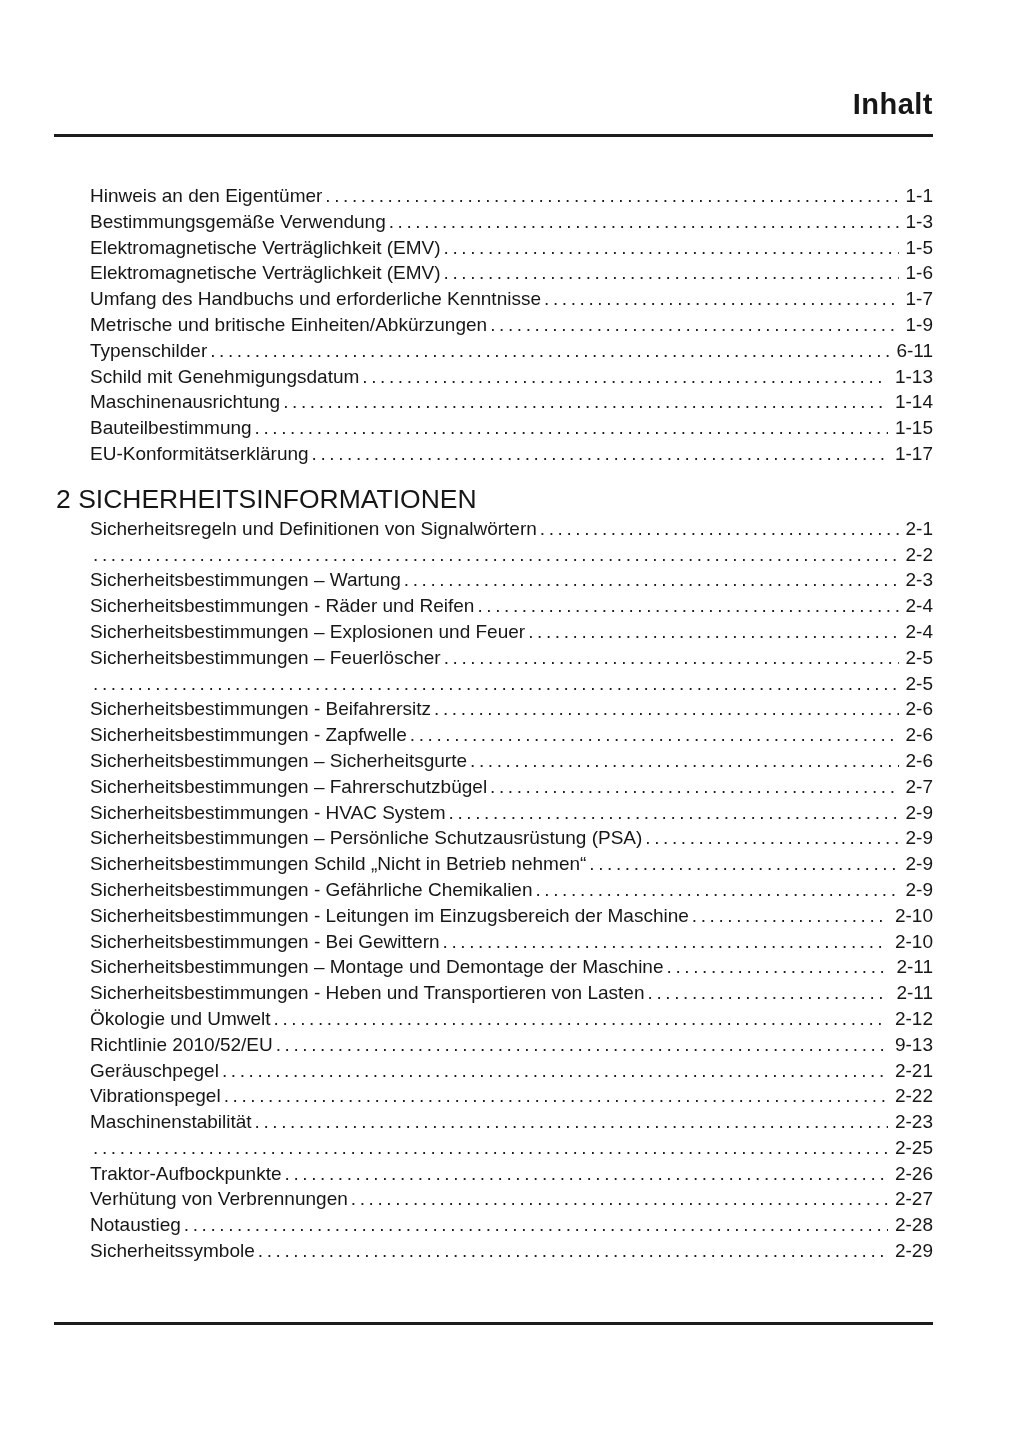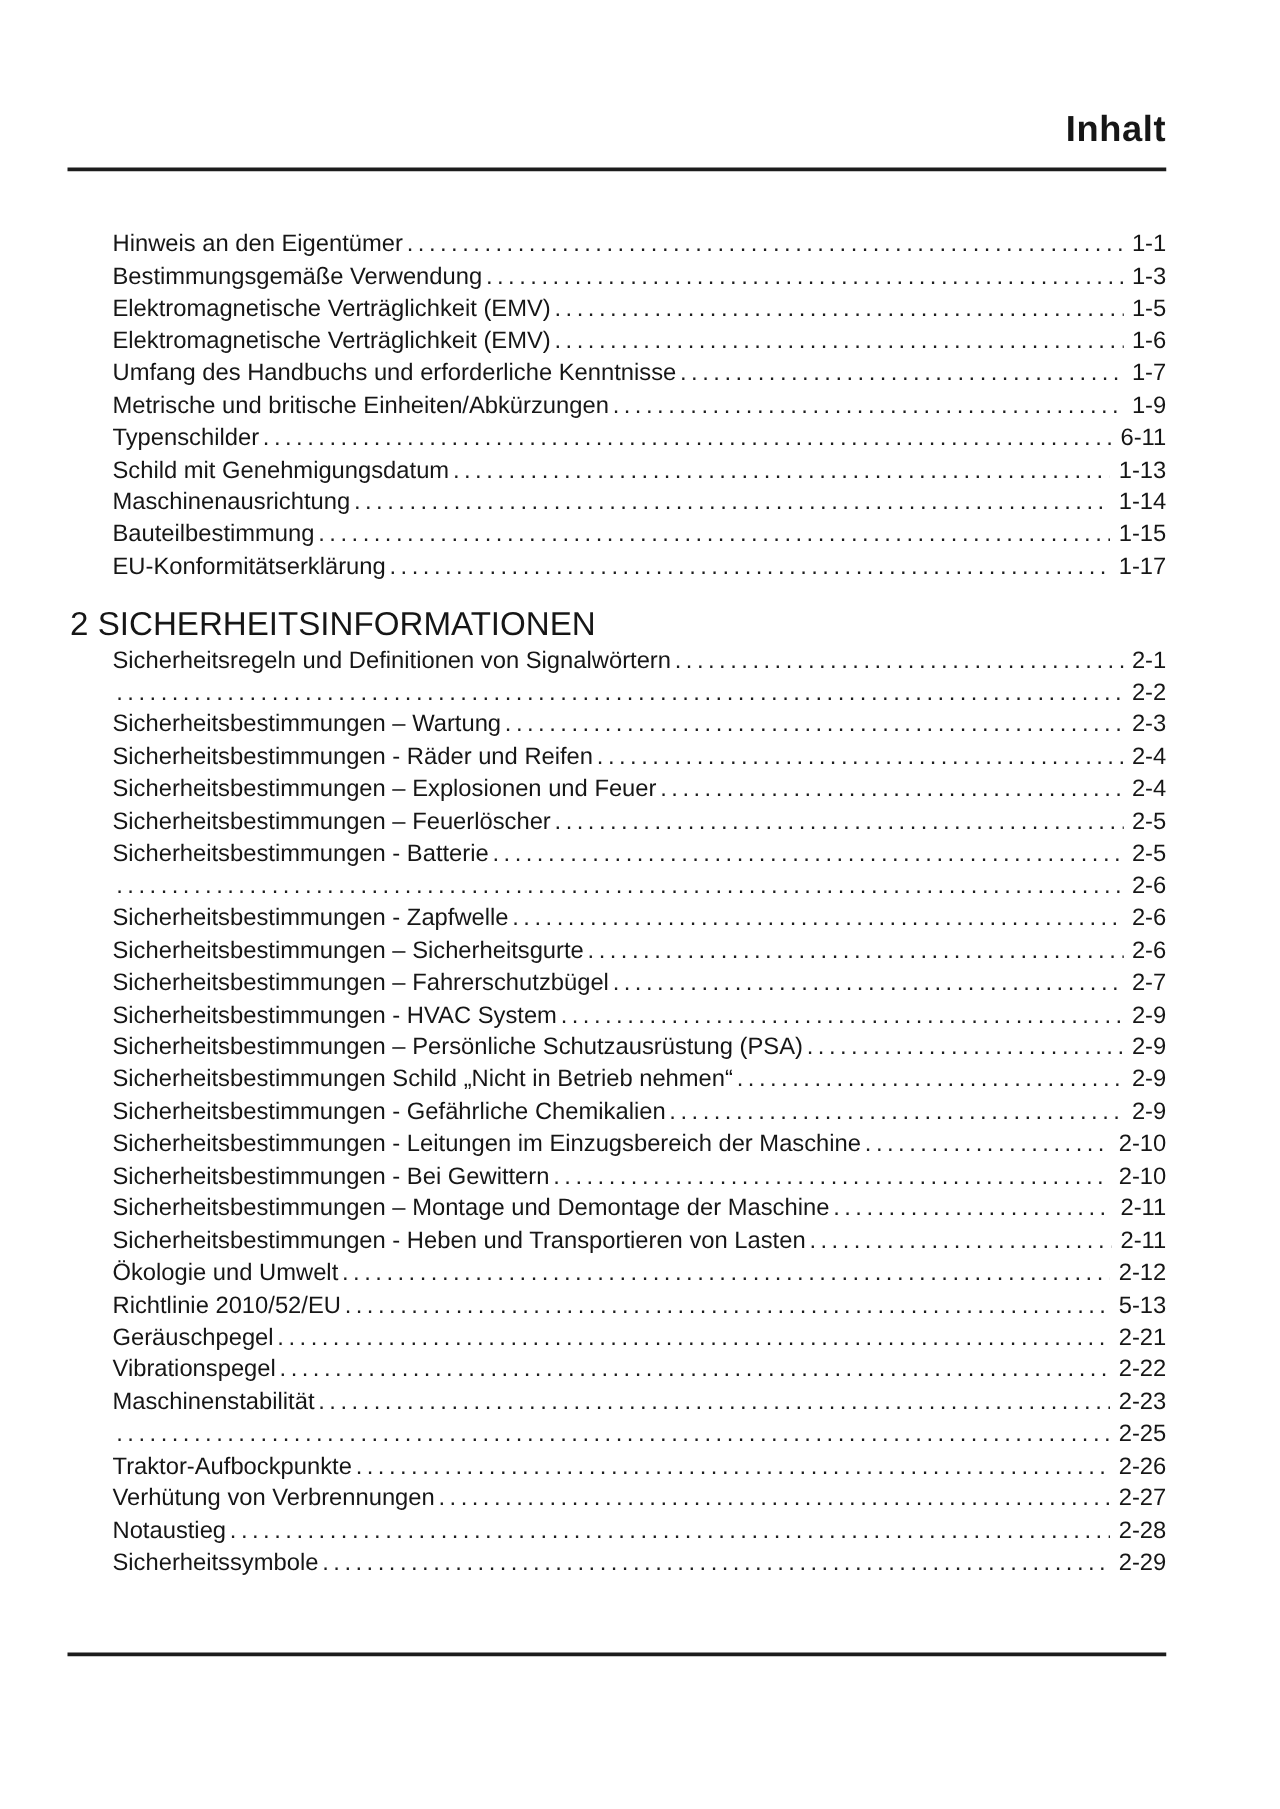--- a/index.html
+++ b/index.html
@@ -160,25 +160,25 @@
             <span class="toc-title">Sicherheitsbestimmungen – Explosionen und Feuer</span>
             <span class="toc-dots">............................................................................................................................................</span>
             <span class="toc-page">2-4</span>
           </div>
           <div class="toc-row">
             <span class="toc-title">Sicherheitsbestimmungen – Feuerlöscher</span>
             <span class="toc-dots">............................................................................................................................................</span>
             <span class="toc-page">2-5</span>
           </div>
           <div class="toc-row">
-            <span class="toc-title">Sicherheitsbestimmungen - Batterie</span>
             <span class="toc-dots">............................................................................................................................................</span>
             <span class="toc-page">2-5</span>
           </div>
           <div class="toc-row">
+            <span class="toc-title">Sicherheitsbestimmungen - Beifahrersitz</span>
             <span class="toc-dots">............................................................................................................................................</span>
             <span class="toc-page">2-6</span>
           </div>
           <div class="toc-row">
             <span class="toc-title">Sicherheitsbestimmungen - Zapfwelle</span>
             <span class="toc-dots">............................................................................................................................................</span>
             <span class="toc-page">2-6</span>
           </div>
           <div class="toc-row">
             <span class="toc-title">Sicherheitsbestimmungen – Sicherheitsgurte</span>
@@ -231,21 +231,21 @@
             <span class="toc-page">2-11</span>
           </div>
           <div class="toc-row">
             <span class="toc-title">Ökologie und Umwelt</span>
             <span class="toc-dots">............................................................................................................................................</span>
             <span class="toc-page">2-12</span>
           </div>
           <div class="toc-row">
             <span class="toc-title">Richtlinie 2010/52/EU</span>
             <span class="toc-dots">............................................................................................................................................</span>
-            <span class="toc-page">5-13</span>
+            <span class="toc-page">9-13</span>
           </div>
           <div class="toc-row">
             <span class="toc-title">Geräuschpegel</span>
             <span class="toc-dots">............................................................................................................................................</span>
             <span class="toc-page">2-21</span>
           </div>
           <div class="toc-row">
             <span class="toc-title">Vibrationspegel</span>
             <span class="toc-dots">............................................................................................................................................</span>
             <span class="toc-page">2-22</span>

